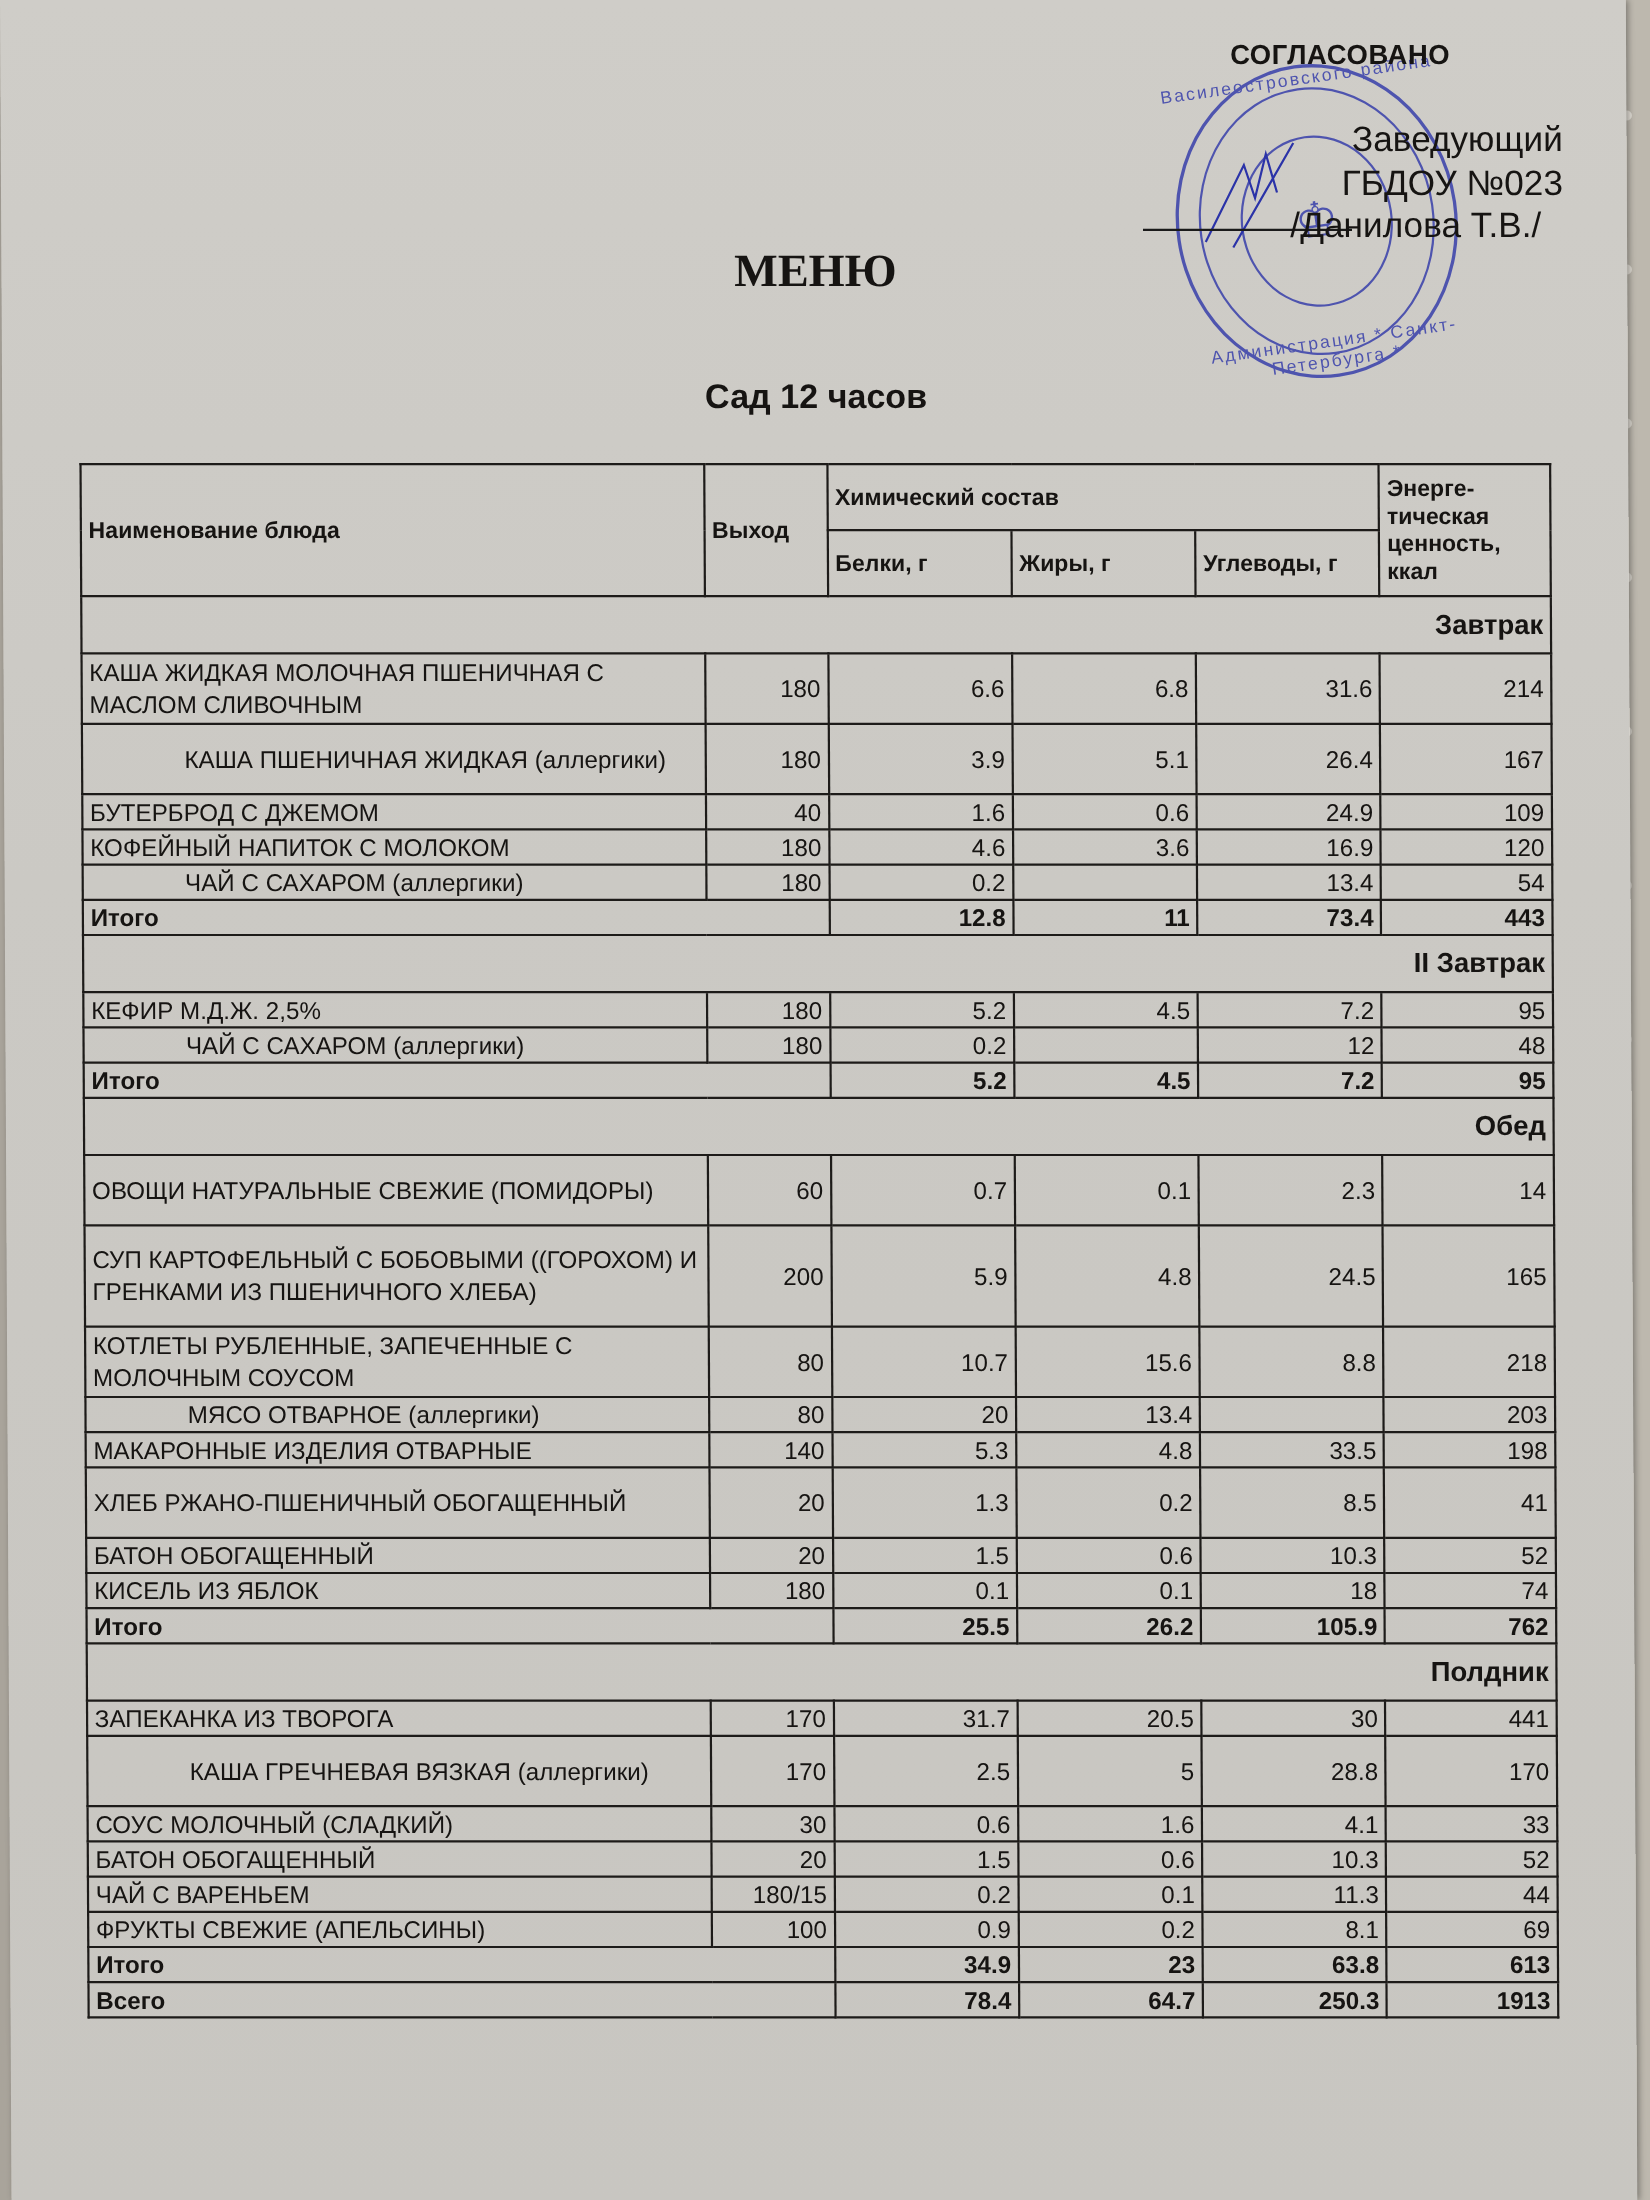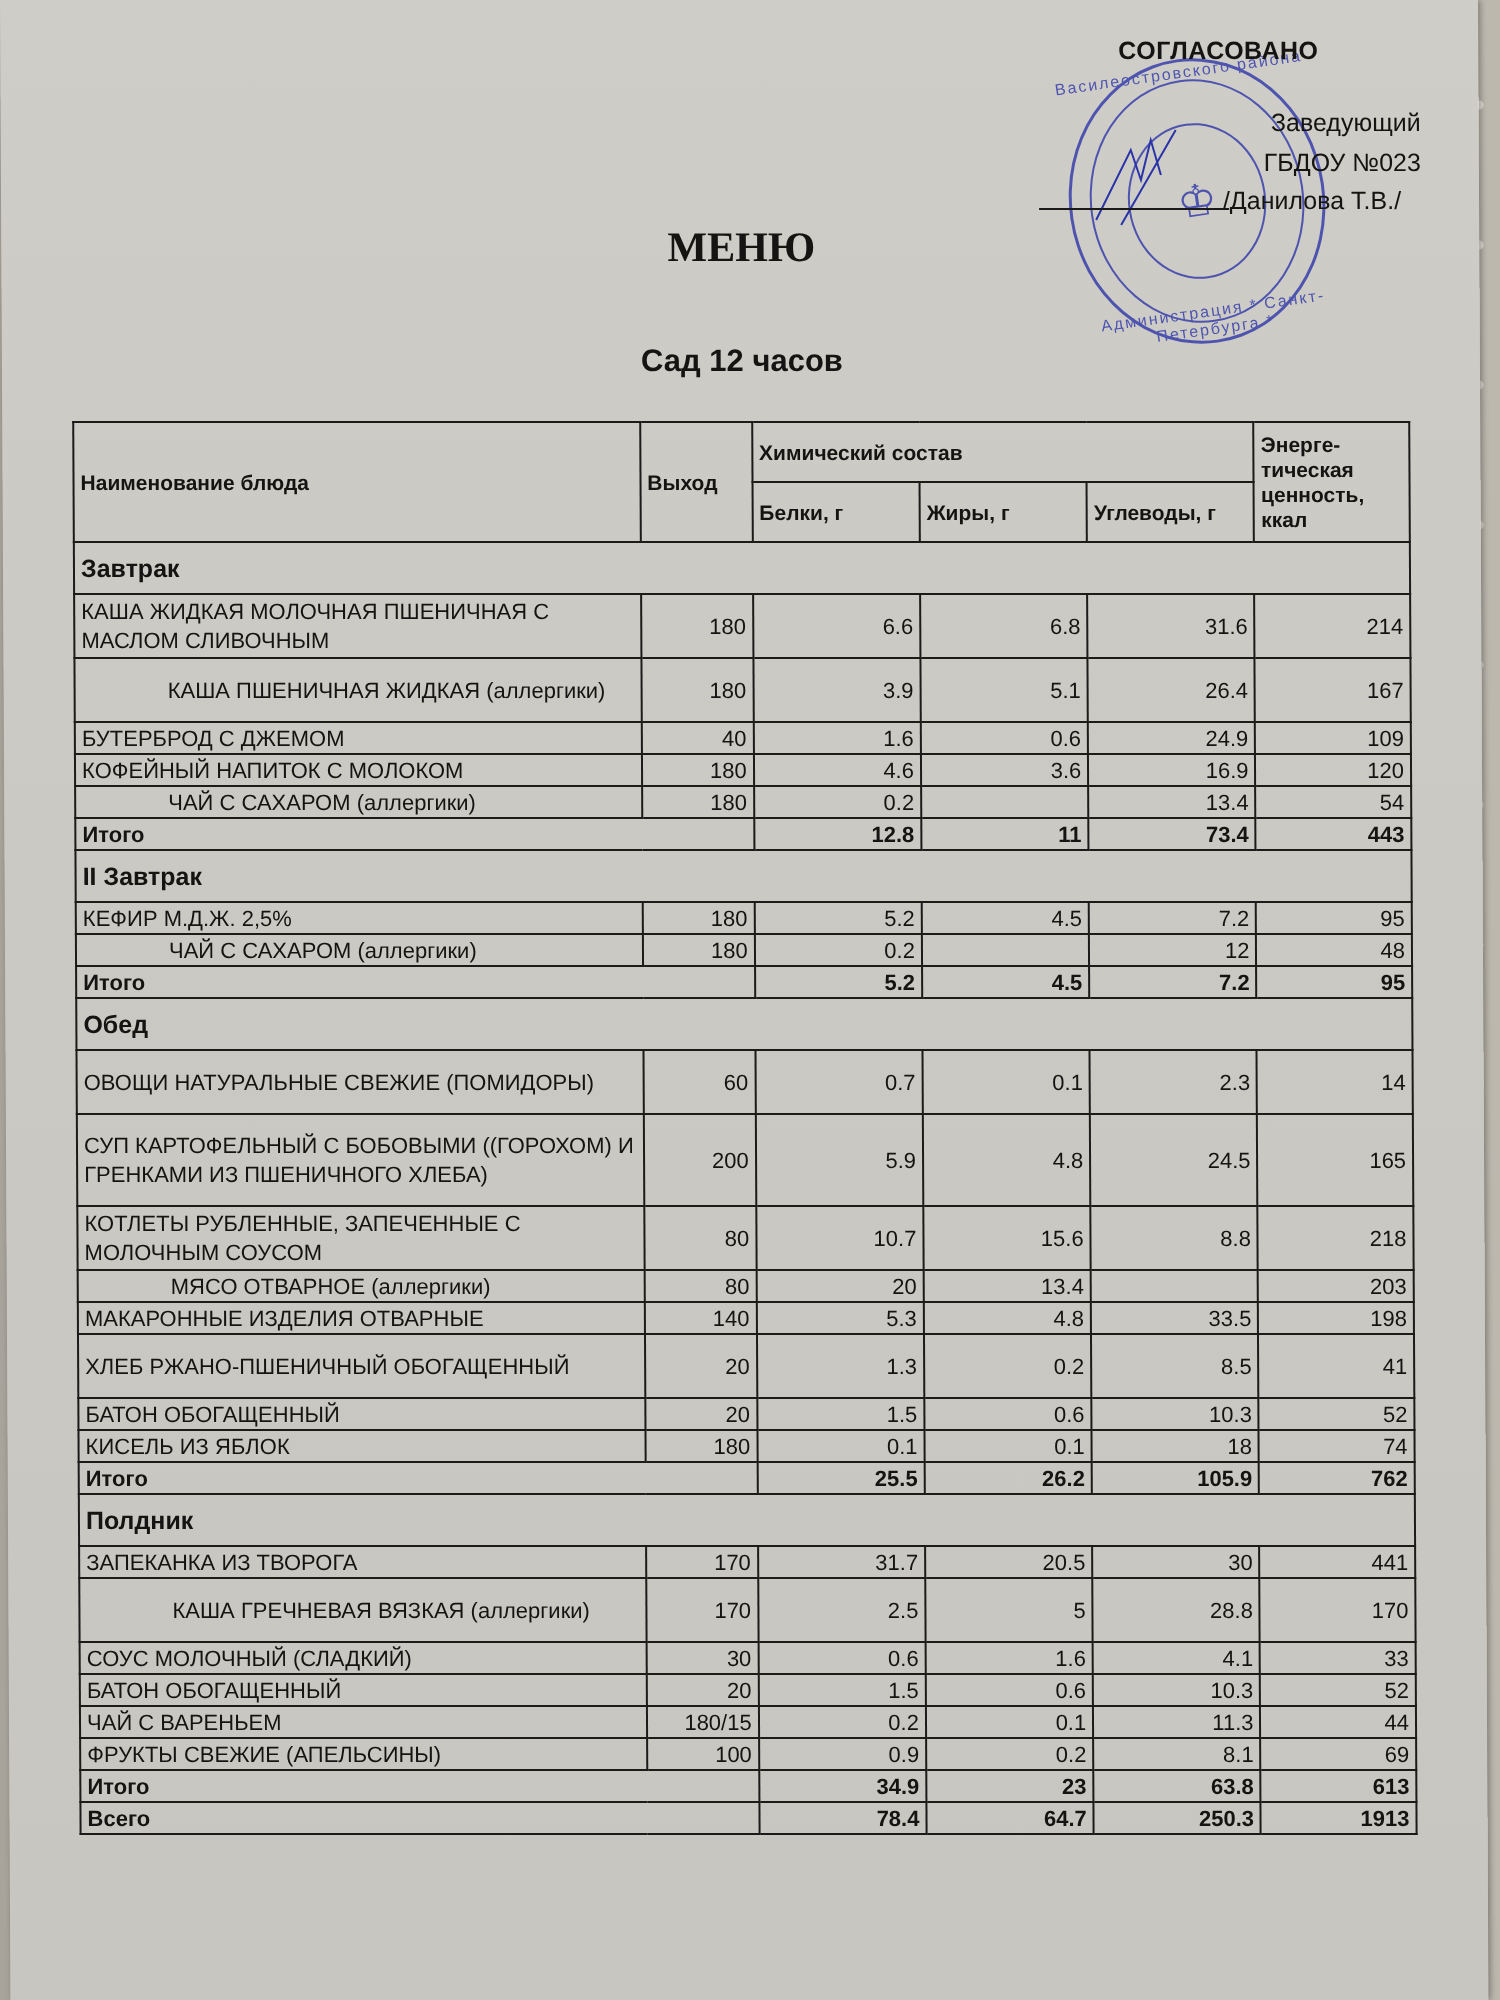--- a/index.html
+++ b/index.html
@@ -26,21 +26,21 @@
     box-shadow: 2px 0 6px rgba(0,0,0,0.35);
     transform: skewX(0.3deg);
     transform-origin: top left;
     color: #161412;
   }
   
   .approval { position: absolute; left: 1060px; top: 36px; width: 360px; }
   .approval-title {
     position: absolute; left: 58px; top: 0; font-weight: bold; font-size: 25px; letter-spacing: 0.5px;
   }
-  .approval-line { position: absolute; right: 0; font-size: 25px; white-space: nowrap; }
+  .approval-line { position: absolute; right: 0; font-size: 32px; white-space: nowrap; }
   .approval-line.l1 { top: 72px; }
   .approval-line.l2 { top: 112px; }
   .approval-line.l3 { top: 150px; right: 20px; }
   .sign-line {
     position: absolute; left: 1038px; top: 208px; width: 190px; height: 2px; background: #1a1a1a;
   }
   .stamp {
     position: absolute; left: 1068px; top: 58px; width: 250px; height: 280px;
     border: 3px solid #2b33a8; border-radius: 50%;
     opacity: 0.78;
@@ -91,21 +91,21 @@
   table.menu td, table.menu th {
     border: 2px solid #1d1b19; padding: 0 6px; line-height: 29px;
   }
   table.menu th { font-weight: bold; font-size: 21px; text-align: left; }
   .c-name { width: 532px; }
   .c-out  { width: 105px; }
   .c-num  { width: 157px; }
   .c-kcal { width: 146px; }
   th.h-top { height: 58px; }
   th.h-sub { height: 58px; }
-  td.section { text-align: left; font-weight: bold; font-size: 25px; height: 50px; }
+  td.section { text-align: right; font-weight: bold; font-size: 25px; height: 50px; }
   td.name { text-align: left; }
   td.name.indent { padding-left: 92px; }
   td.name.indent2 { text-indent: 86px; }
   td.num { text-align: right; }
   tr.total td { font-weight: bold; }
   tr.total td.label { text-align: left; }
   tr.row td { height: 30px; }
   tr.row.h2 td { height: 62px; }
   tr.row.h3 td { height: 90px; }
 </style>

